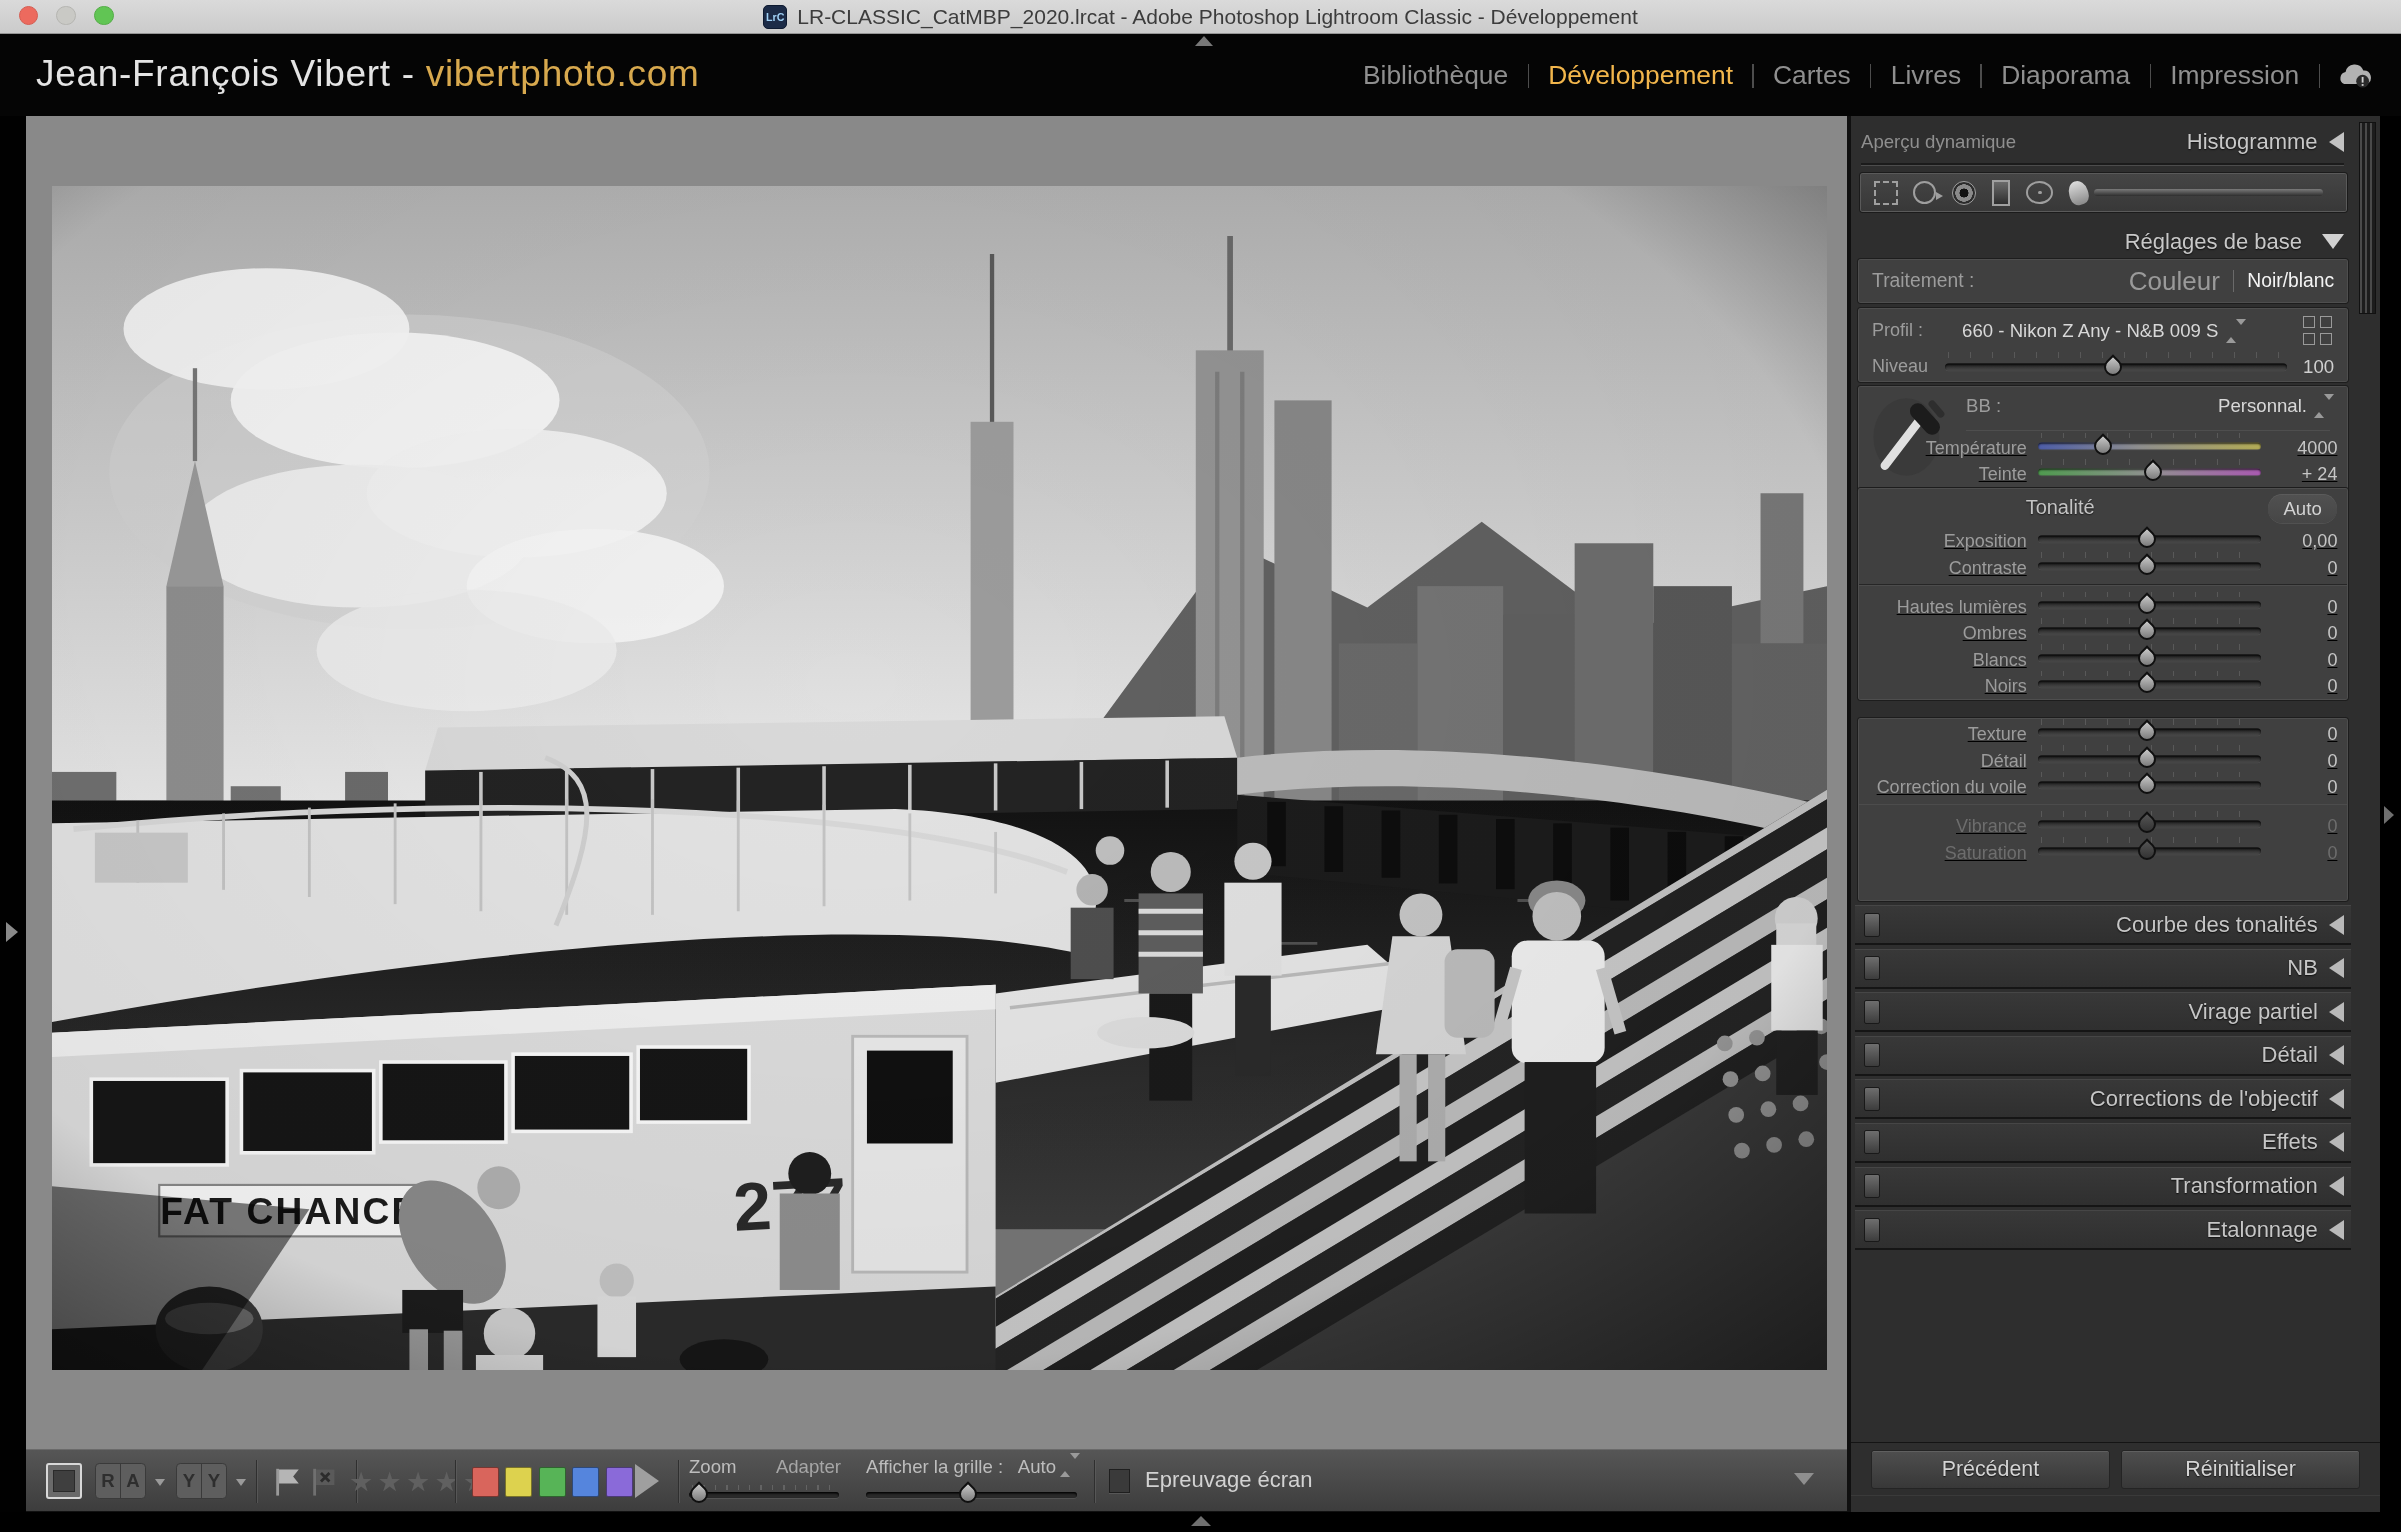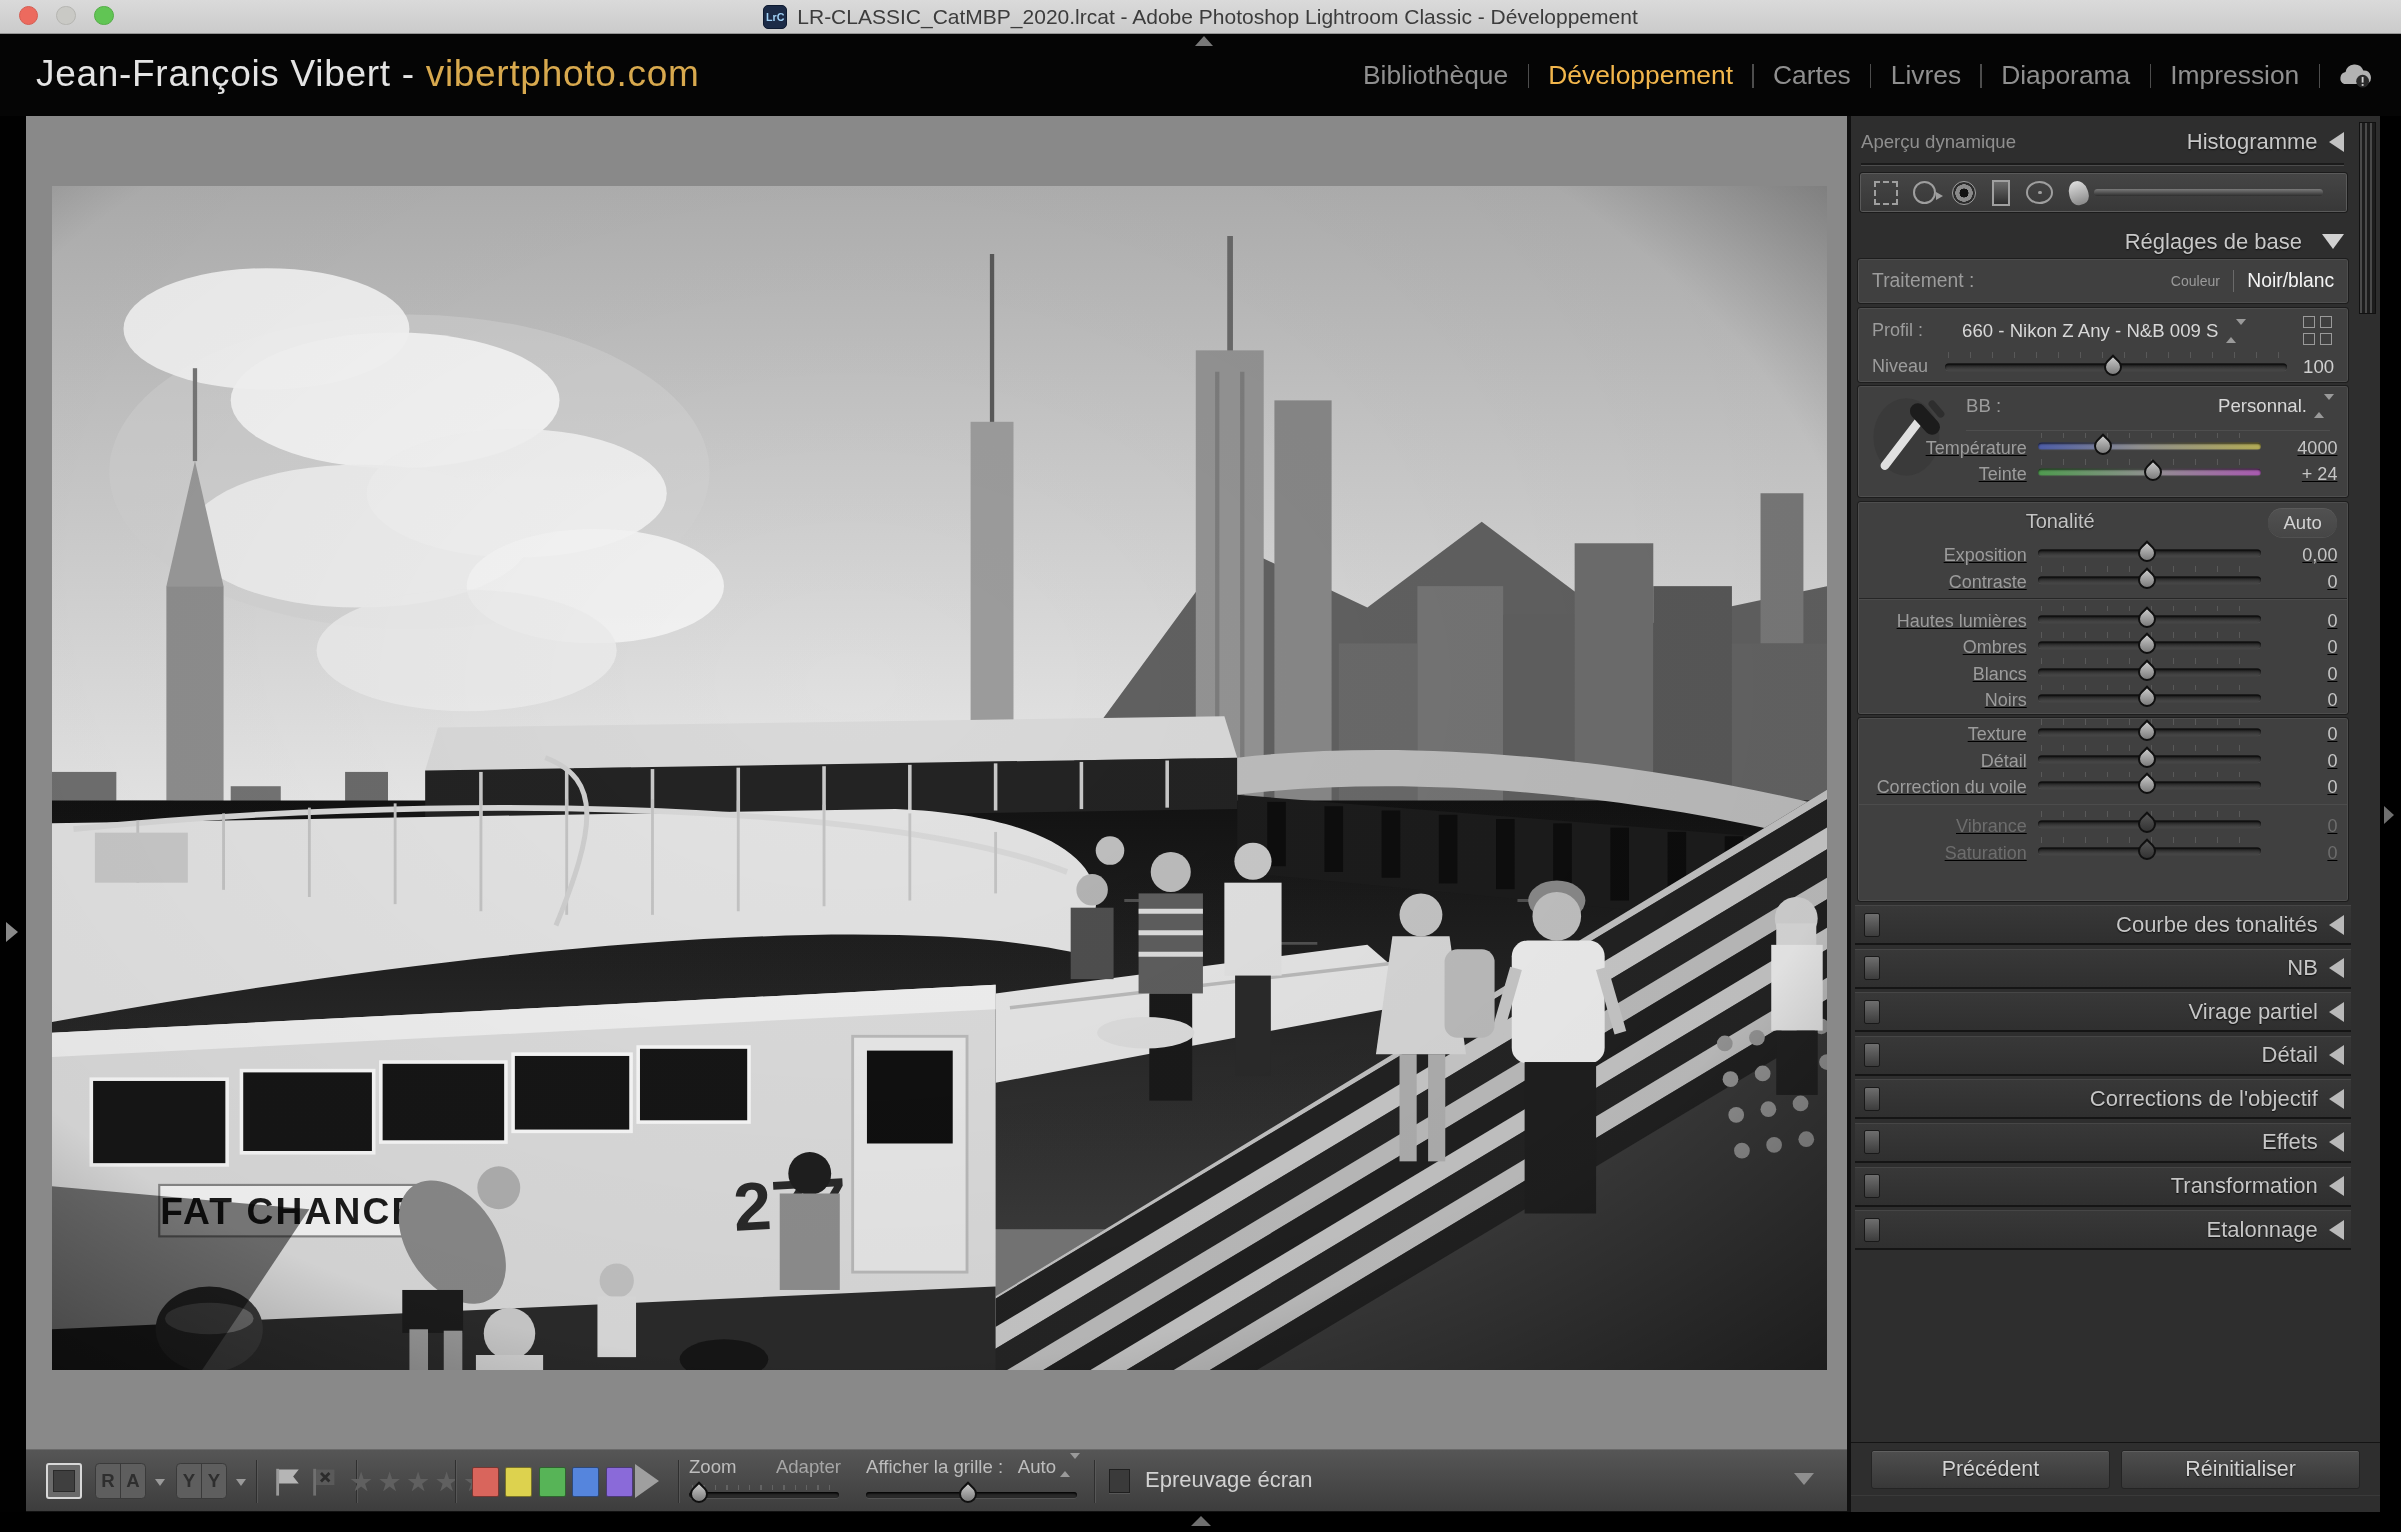--- a/index.html
+++ b/index.html
@@ -151,21 +151,21 @@
 
   .basic-header { position:absolute; left:10px; top:109px; width:483px; height:33px;
     display:flex; align-items:center; justify-content:flex-end; font-size:22px;
     color:#c8c8c8; text-shadow:0 1.4px 1.4px rgba(0,0,0,.7);gap:7px; }
 
   .box { position:absolute; left:7.1px; width:490px; background:#404040;
     border:1.4px solid #4e4e4e; outline:1.4px solid #1d1d1d; border-radius:2.1px; }
   .treatrow { top:143px; height:44px; display:flex; align-items:center; padding:0 13px; }
   .tlabel { font-size:19.3px; color:#9c9c9c; }
   .tright { margin-left:auto; display:flex; align-items:center; gap:13px; }
-  .tcolor { font-size:14px; color:#9a9a9a; }
+  .tcolor { font-size:26px; color:#9a9a9a; }
   .tsep { width:1.4px; height:21.4px; background:#6a6a6a; }
   .tbw { font-size:19.3px; color:#f4f4f4; }
 
   .profilebox { top:192px; height:74px; }
   .profrow { position:relative; height:43px; display:flex; align-items:center; padding:0 13px; }
   .proflabel { font-size:18px; color:#9c9c9c; width:66px; }
   .profvalue { font-size:18.6px; color:#d8d8d8; margin-left:24px; }
   .gridicon { position:absolute; right:11.4px; top:7.1px; width:33px; height:33px;
     display:grid; grid-template-columns:12px 12px; grid-template-rows:12px 12px; gap:5px; }
   .gridicon span { border:1.4px solid #9a9a9a; }
@@ -190,21 +190,21 @@
   .bbdiv { position:absolute; left:107px; right:17px; top:43px; height:0.7px; background:#5a5a5a; opacity:.55; }
 
   .srow { position:relative; height:26.4px; display:flex; align-items:flex-end; padding:0 4px 0 0;text-decoration:underline; }
   .srow .lbl { width:179px; text-align:right; padding-right:11.4px; font-size:18px; color:#9c9c9c;
     white-space:nowrap; }
   .srow .trackwrap { position:relative; width:223px; height:100%; }
   .srow .val { flex:1; text-align:right; font-size:18px; color:#c6c6c6; padding-right:5.7px; }
   .srow.dim .lbl, .srow.dim .val { color:#6d6d6d; }
   .srow.dim .drop { background:linear-gradient(135deg,#555,#2e2e2e); }
 
-  .tonebox { top:386px; height:212px; }
+  .tonebox { top:372px; height:212px; }
   .tonehead { position:relative; height:37px; display:flex; align-items:center; }
   .tonetitle { position:absolute; left:0; width:402px; text-align:center; font-size:20px;
     color:#c4c4c4; text-shadow:0 1.4px 1.4px rgba(0,0,0,.6); }
   .autopill { position:absolute; right:10px; top:5px; width:69px; height:29px;
     background:linear-gradient(#515151,#464646); border-radius:14.3px;
     display:flex; align-items:center; justify-content:center; font-size:18.6px; color:#d2d2d2;
     box-shadow:0 0.7px 0 rgba(255,255,255,.12), inset 0 0.7px 0 rgba(255,255,255,.08); }
   .innerdiv { height:1.4px; background:#262626; border-bottom:0.7px solid #4c4c4c; margin:5.7px 0; }
 
   .presbox { top:602px; height:183px; }

